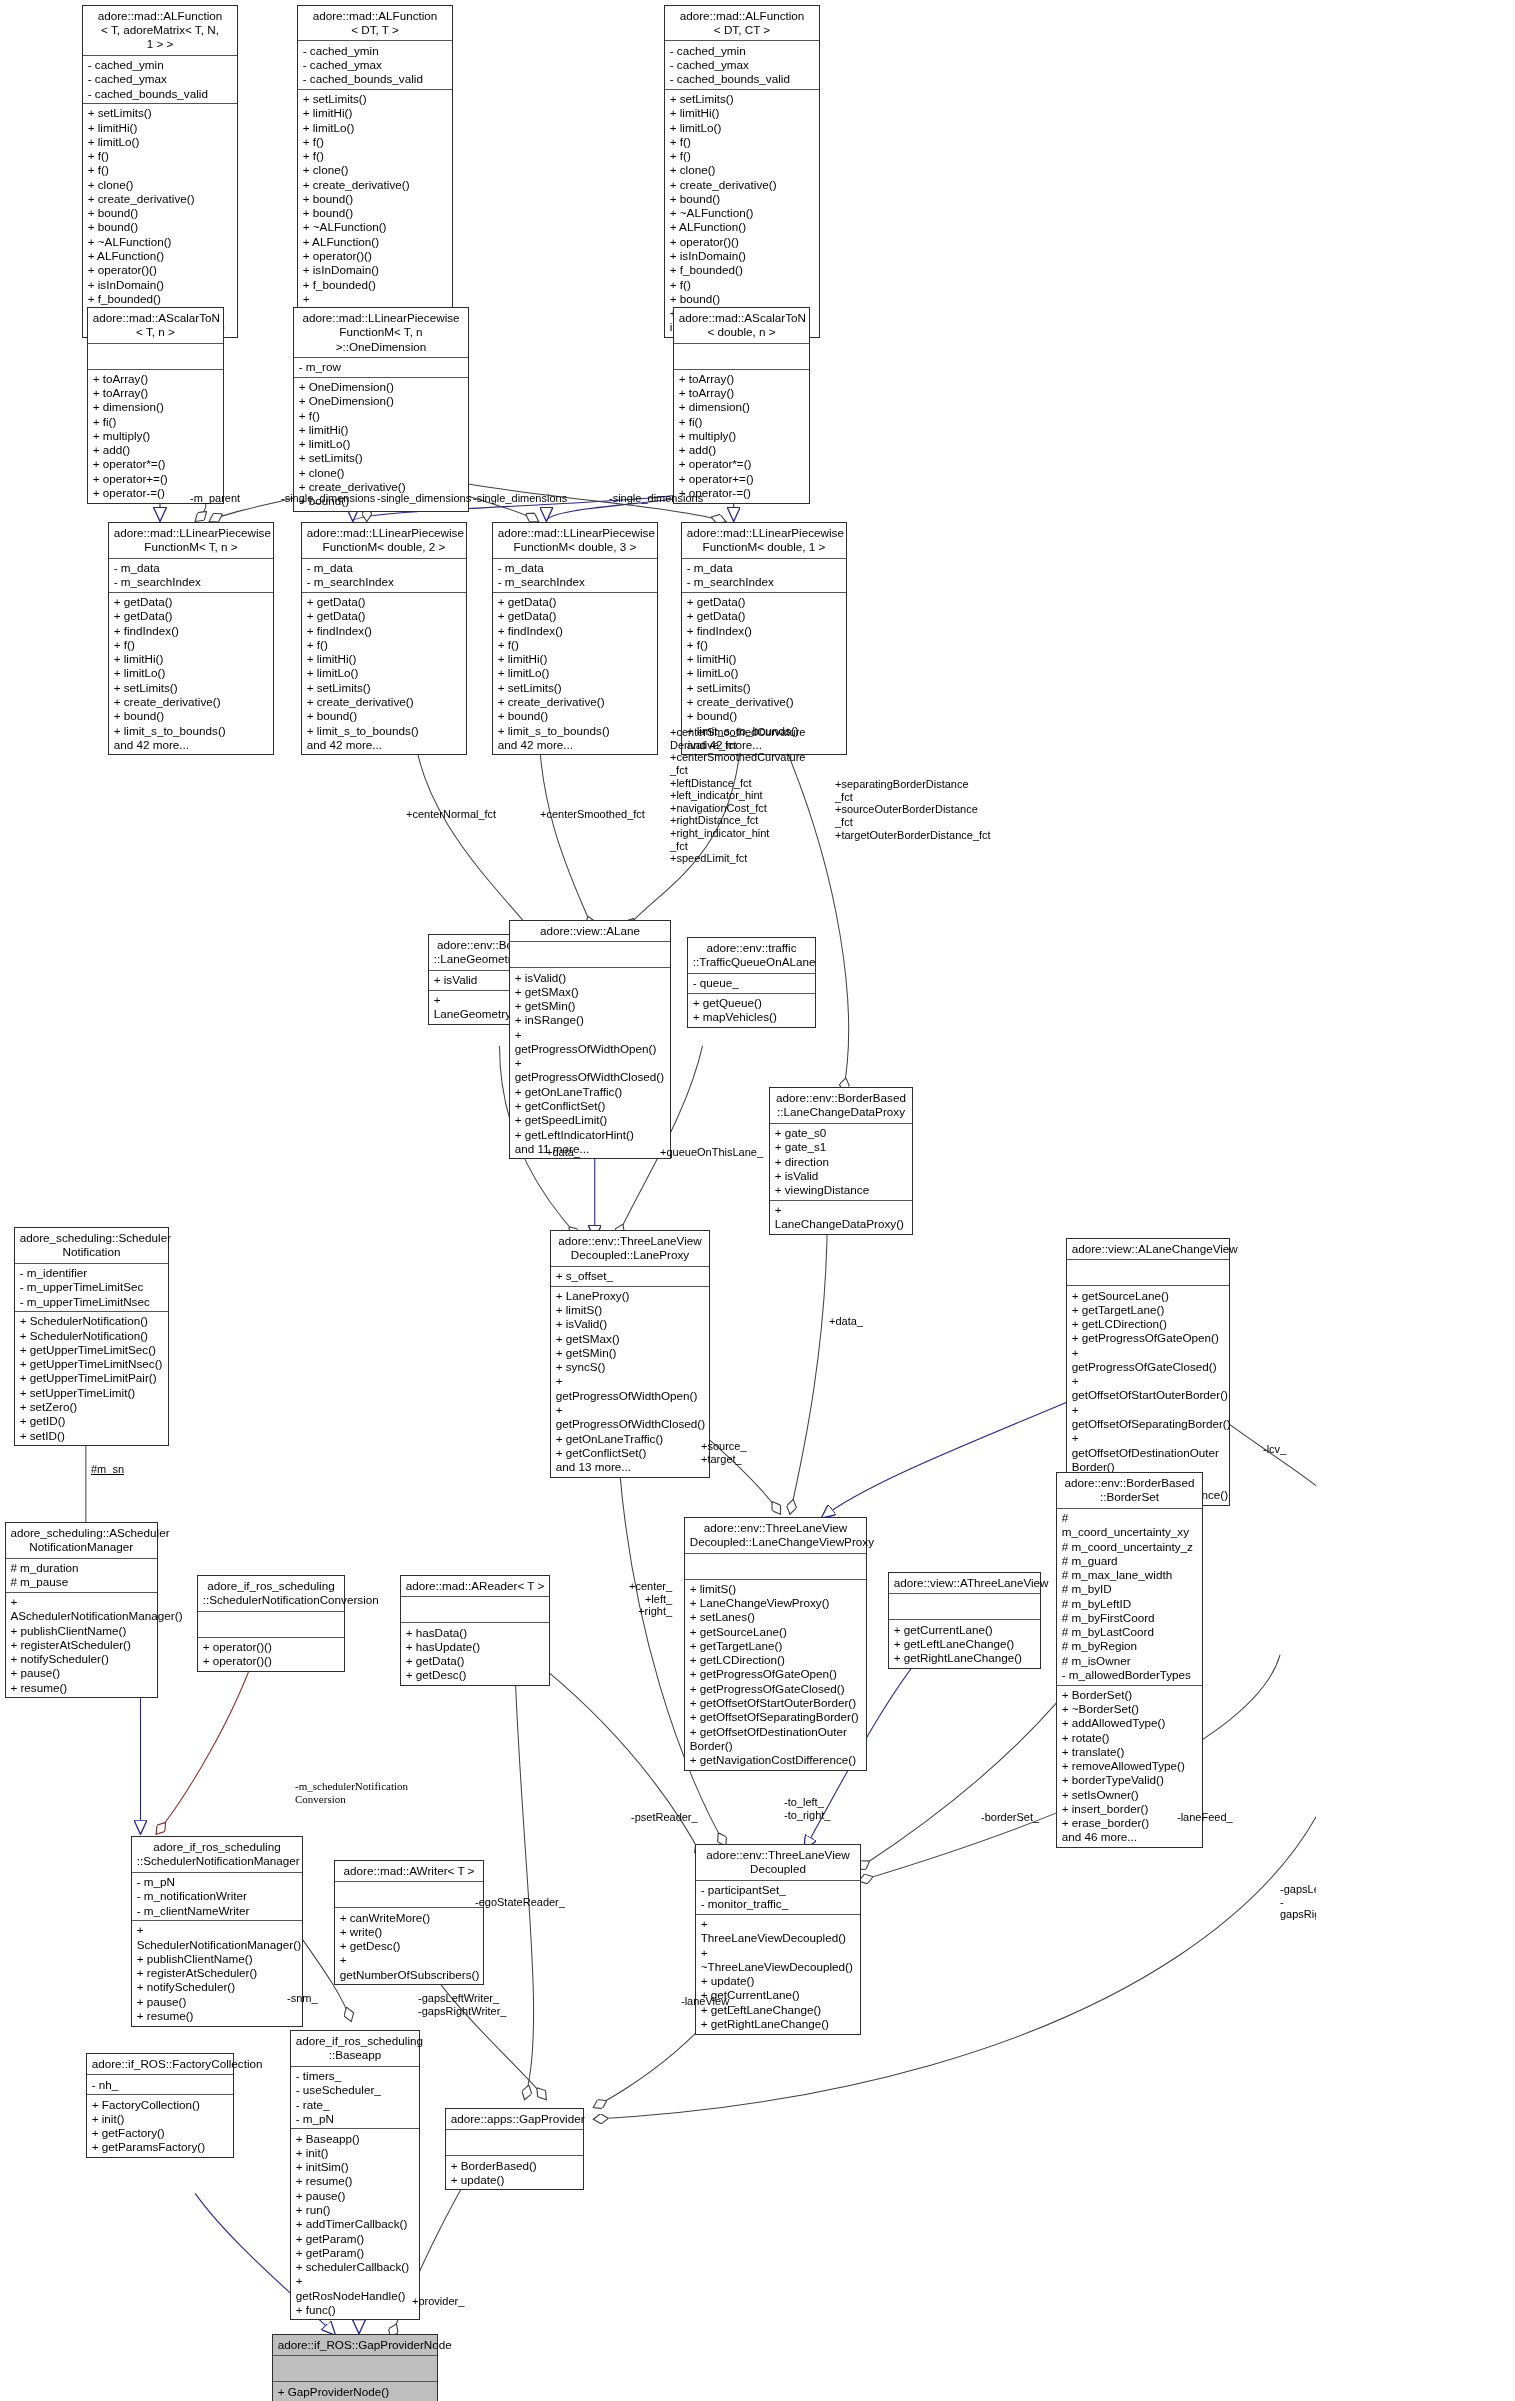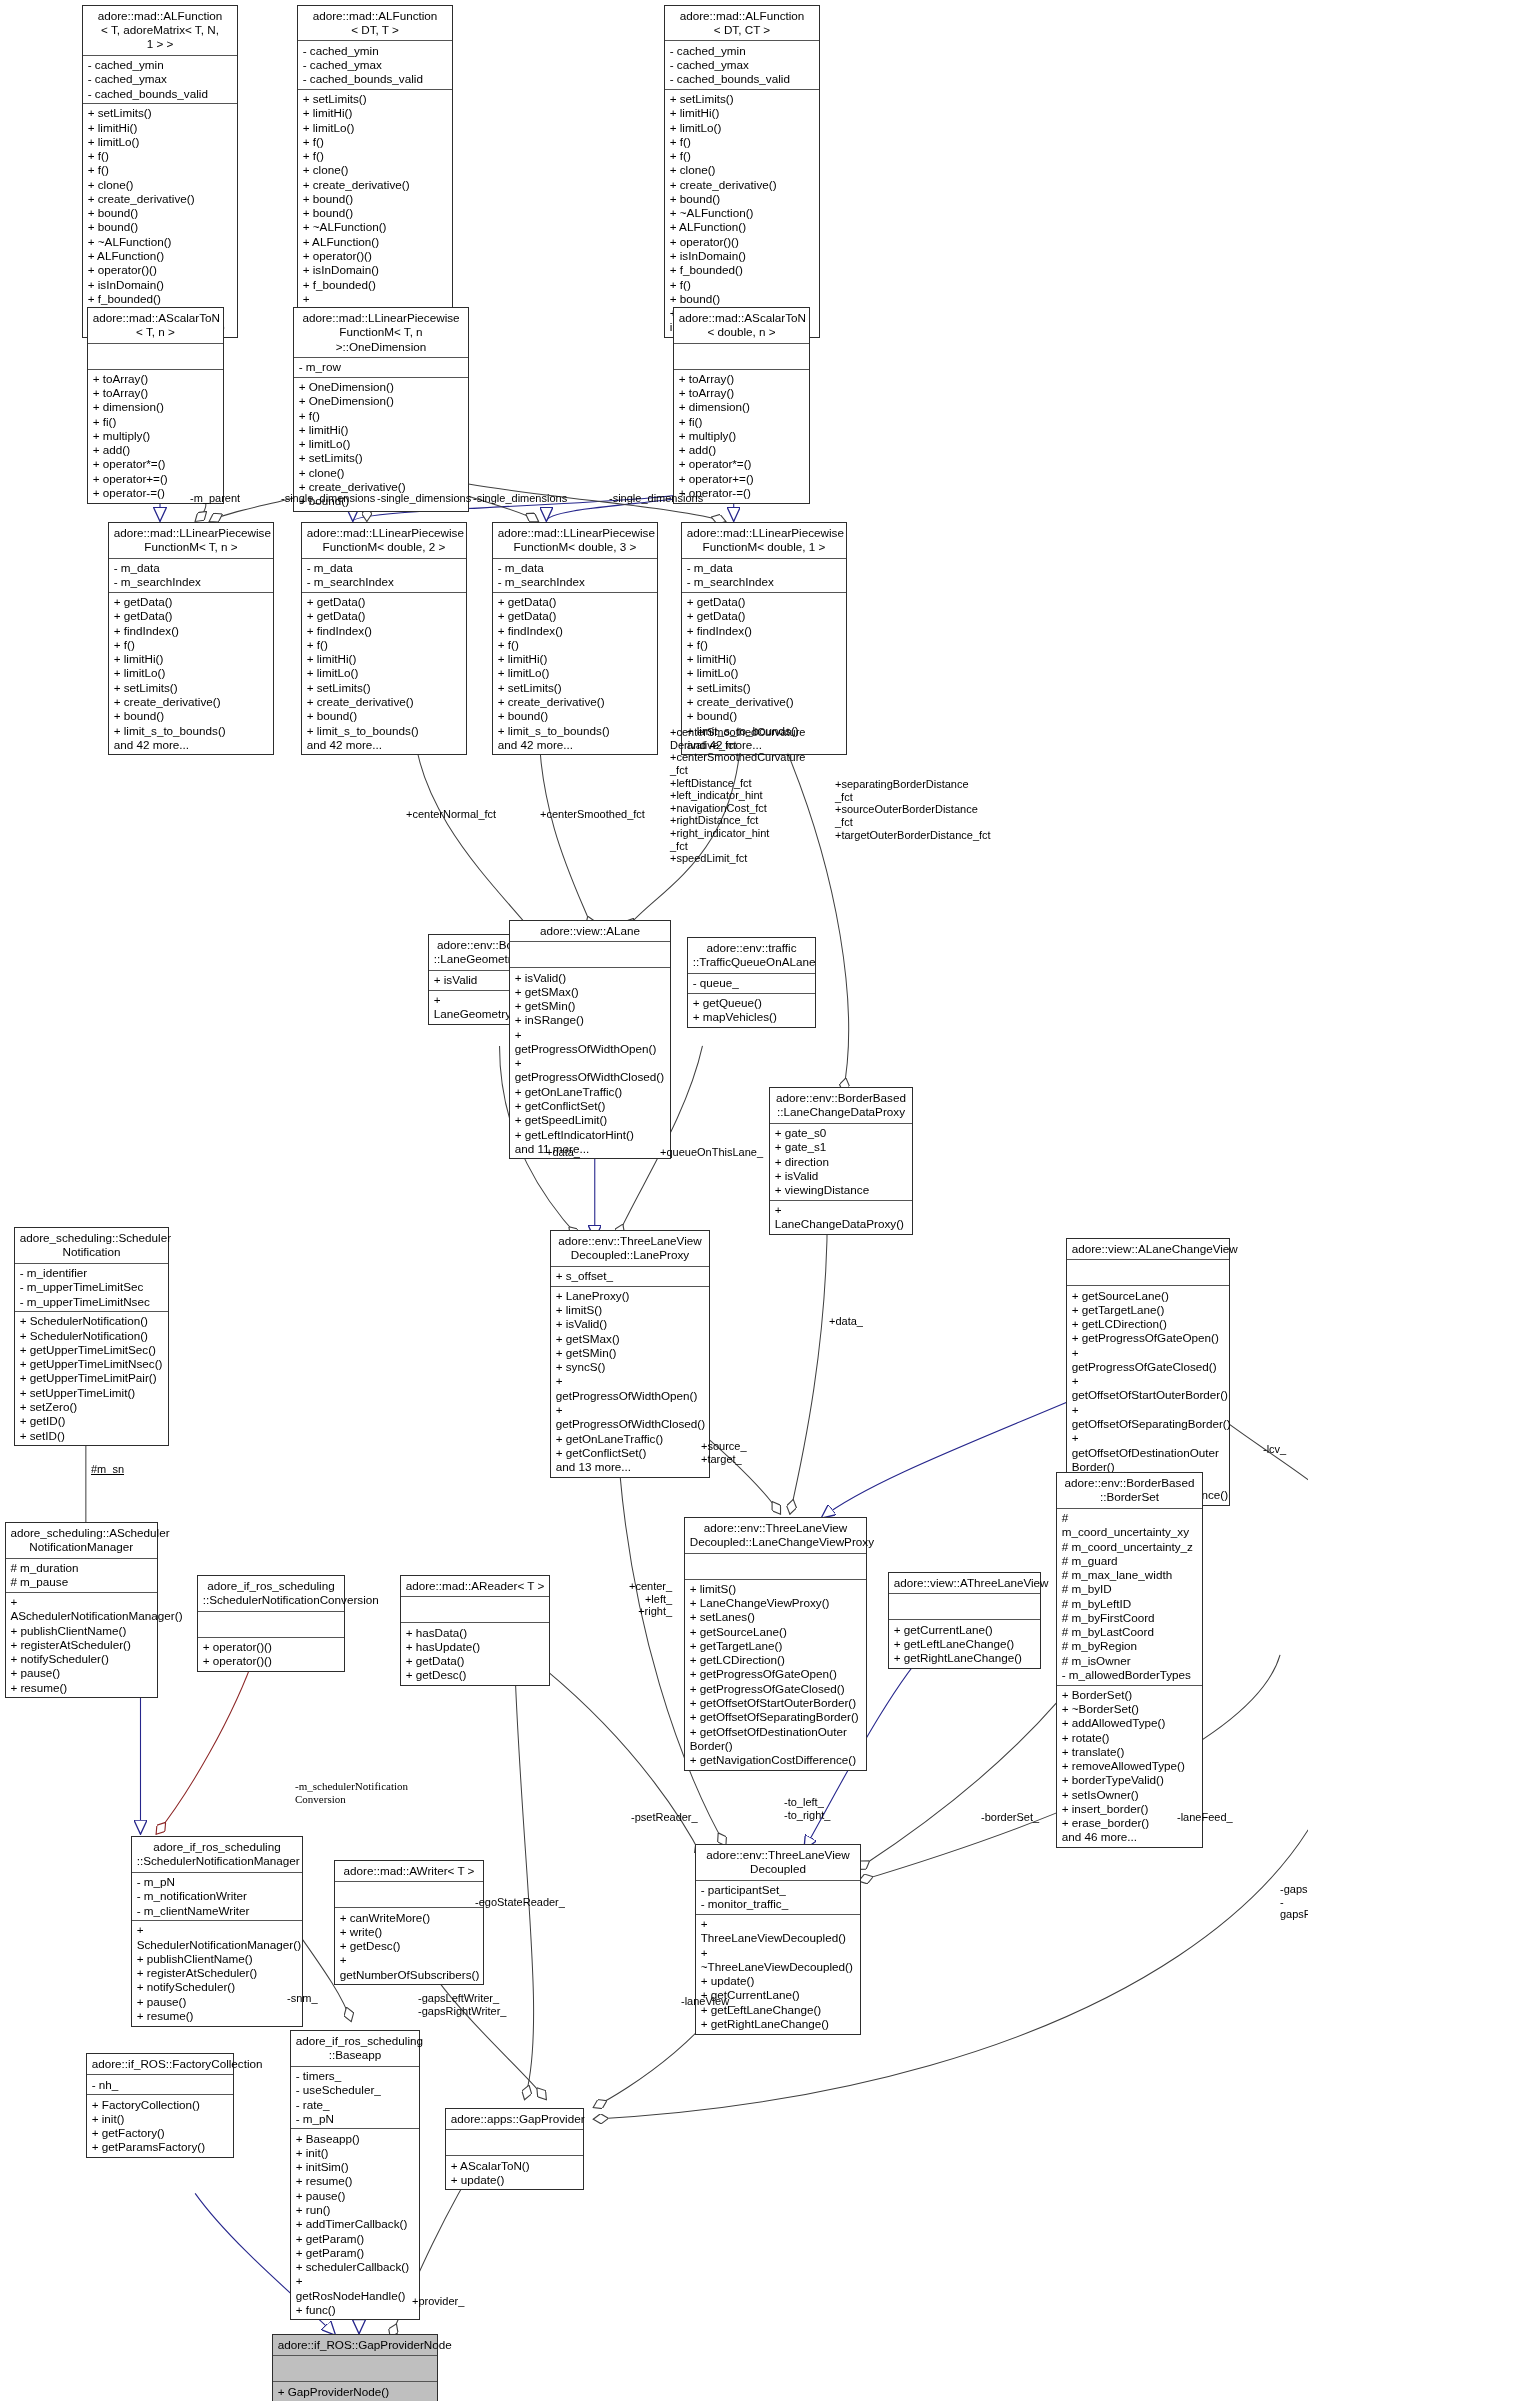--- a/index.html
+++ b/index.html
@@ -1,17 +1,17 @@
 <!DOCTYPE html>
 <html style="font-size:12.5px"><head>
 <meta charset="utf-8">
 <style>
   html,body{margin:0;padding:0;background:#ffffff;}
   body{font-family:"Liberation Sans","DejaVu Sans",sans-serif;}
-  #canvas{position:relative;width:1308px;height:2401px;background:#fff;overflow:hidden;}
+  #canvas{position:relative;width:1308px;height:2401px;background:#fff;overflow:hidden;padding-left:8px;}
   svg.edges{position:absolute;left:0;top:0;width:1515px;height:2401px;pointer-events:none;}
 
   .cls{position:absolute;border:0.8px solid #2d2d2d;background:#ffffff;box-sizing:border-box;
        font-size:11.7px;line-height:1.22;color:#000;}
   .cls.hl{background:#bfbfbf;}
   .cls .hd{text-align:center;padding:3.1px 4.7px;border-bottom:0.8px solid #555;white-space:pre-line;}
   .cls .attrs{padding:2.3px 4.7px;border-bottom:1.6px solid #555;}
   .cls .ops{padding:2.3px 4.7px;}
   .cls .attrs.empty{min-height:12.5px;padding:6.2px 4.7px;}
   .row{white-space:normal;}
@@ -663,21 +663,21 @@
       <div class="row">+ schedulerCallback()</div>
       <div class="row">+ getRosNodeHandle()</div>
       <div class="row">+ func()</div>
     </div>
   </div>
 
   <div class="cls" style="left:445px;top:2108px;width:139px;">
     <div class="hd">adore::apps::GapProvider</div>
     <div class="attrs empty"></div>
     <div class="ops">
-      <div class="row">+ AScalarToN()</div>
+      <div class="row">+ BorderBased()</div>
       <div class="row">+ update()</div>
     </div>
   </div>
 
   <div class="cls hl" style="left:272px;top:2334px;width:166px;">
     <div class="hd">adore::if_ROS::GapProviderNode</div>
     <div class="attrs empty"></div>
     <div class="ops">
       <div class="row">+ GapProviderNode()</div>
       <div class="row">+ init()</div>

